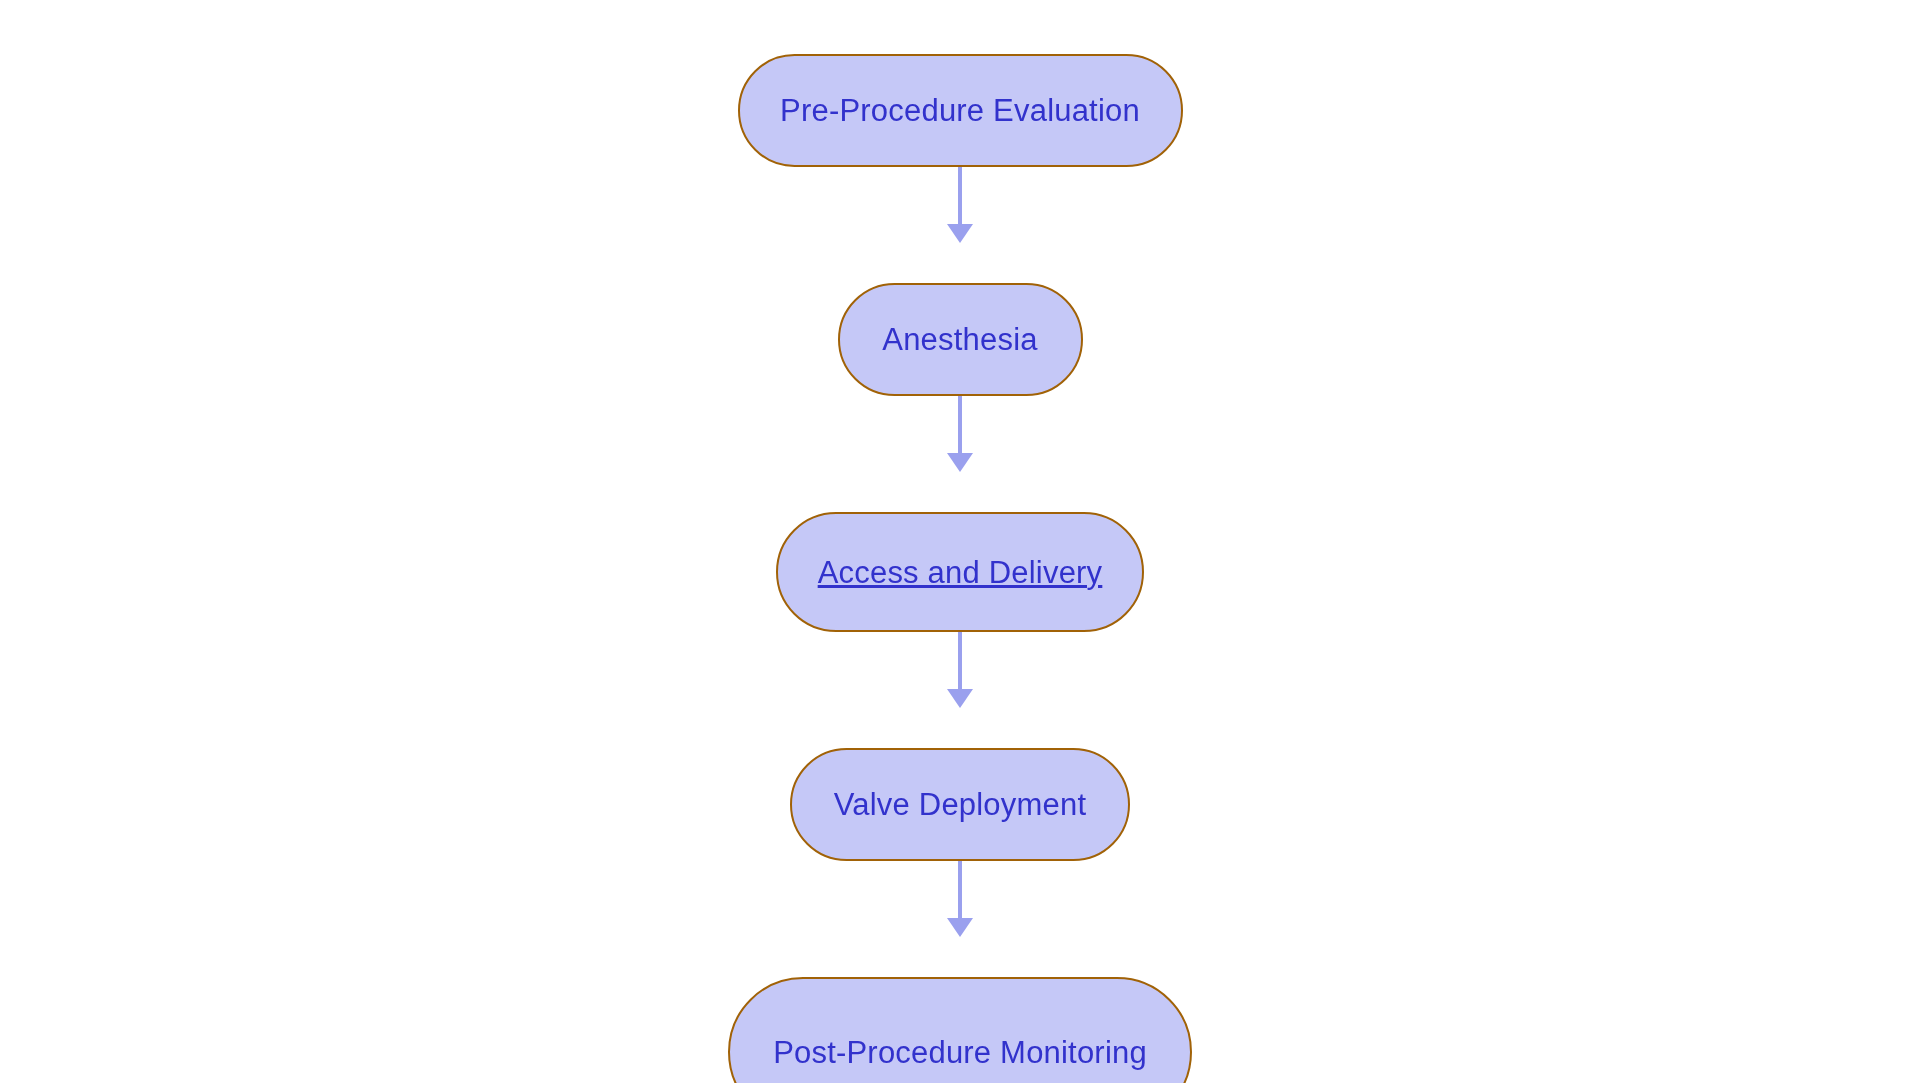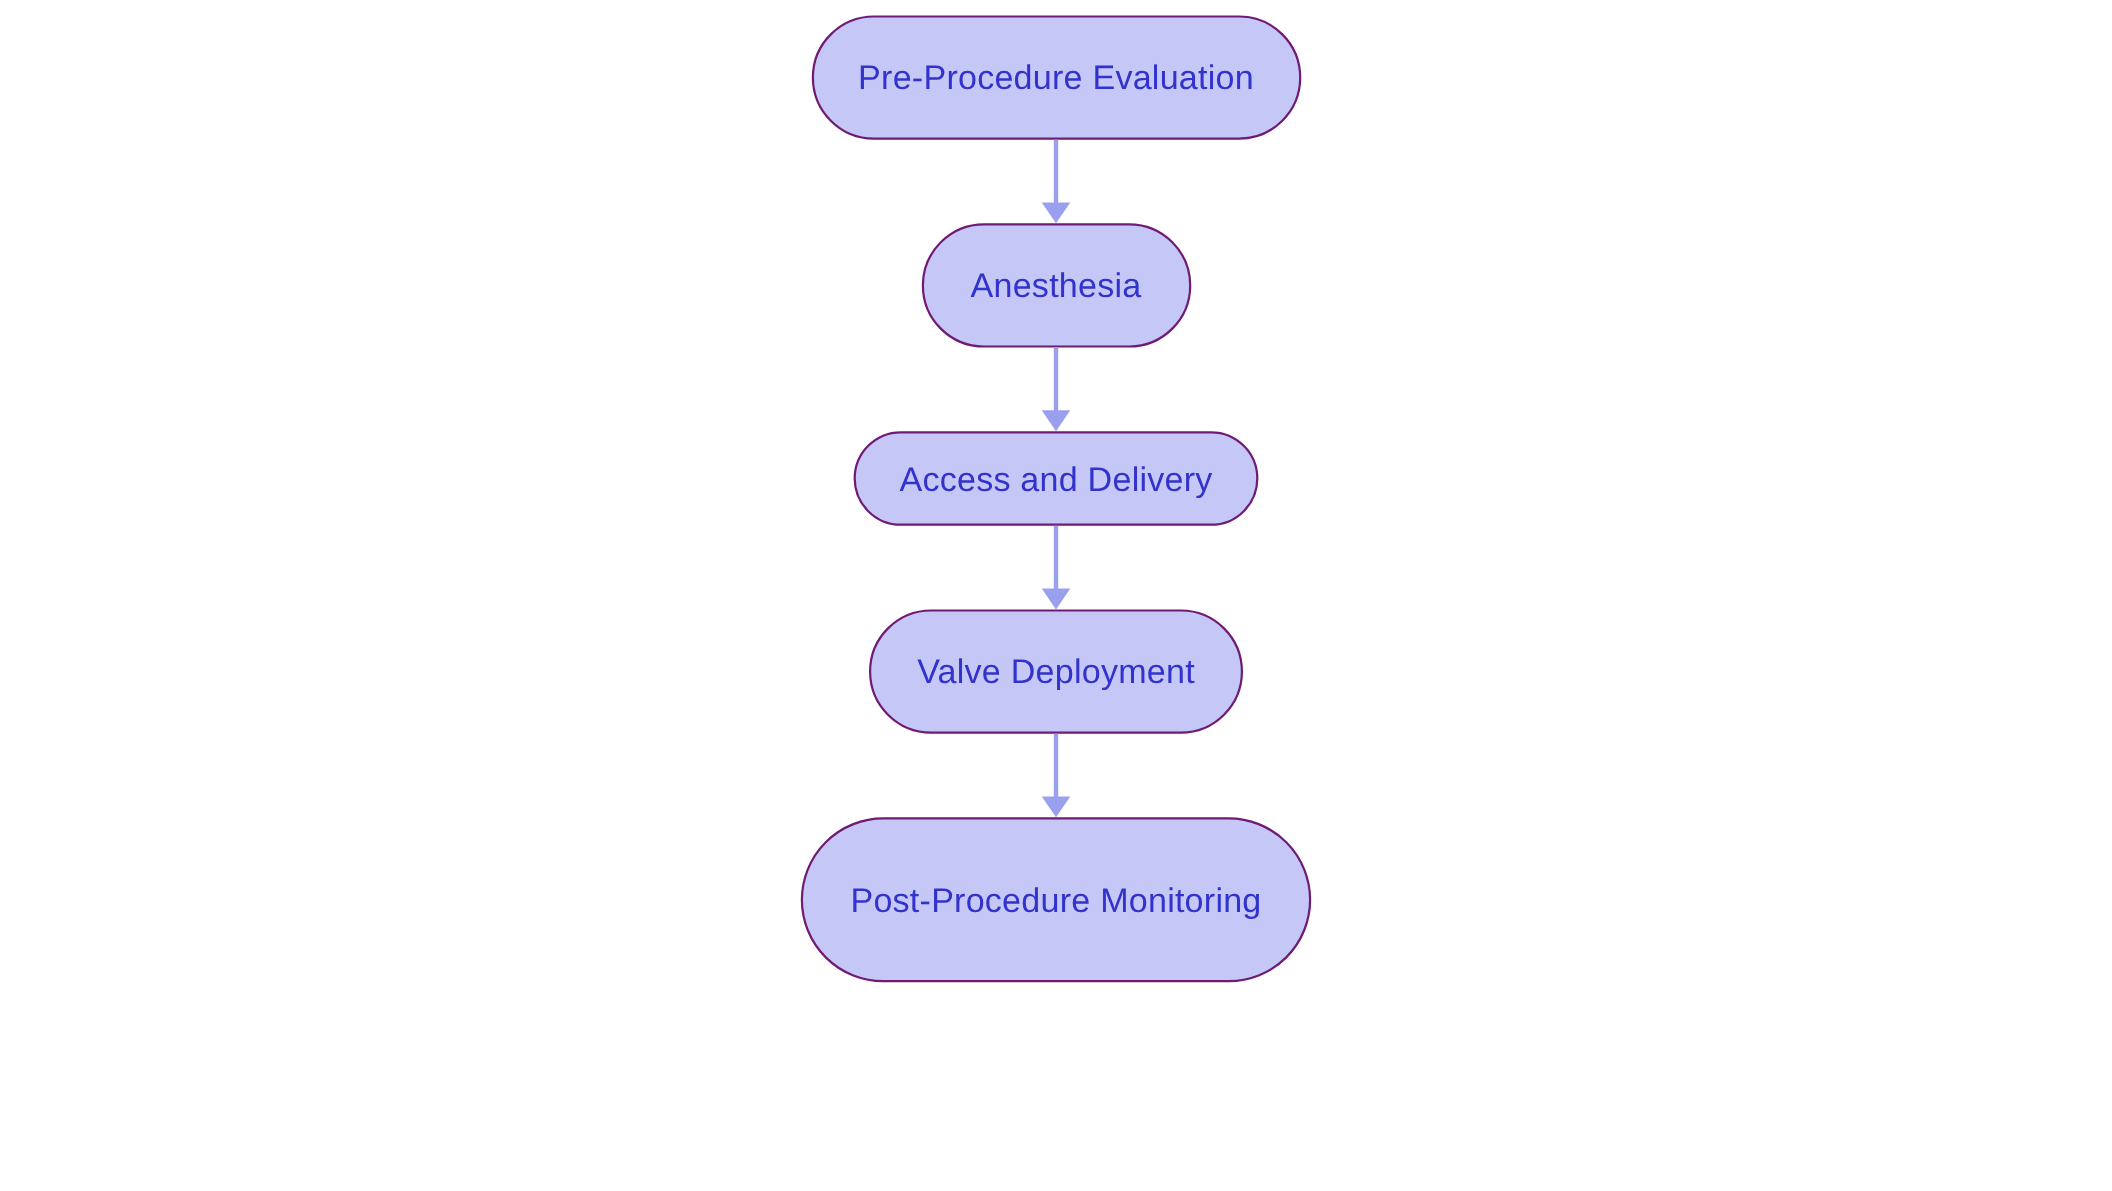--- a/index.html
+++ b/index.html
@@ -34,39 +34,40 @@
     justify-content: flex-start;
   }
 
   
   .node {
     box-sizing: border-box;
     display: flex;
     align-items: center;
     justify-content: center;
     background: #c5c8f7;
-    border: 2px solid #701a75;
+    border: 2px solid #a16207;
     border-radius: 9999px;
     color: #3232cc;
     white-space: nowrap;
     flex: 0 0 auto;
+    margin-top: 40px;
   }
   .node-label {
     color: #3232cc;
     font-size: 31px;
     font-weight: 400;
     letter-spacing: 0.2px;
     line-height: 1;
     white-space: nowrap;
   }
 
   
   .node-0 { width: 445px; height: 113px; }
   .node-1 { width: 245px; height: 113px; }
-  .node-2 { width: 368px; height: 86px; }
+  .node-2 { width: 368px; height: 120px; text-decoration: underline; }
   .node-3 { width: 340px; height: 113px; text-align: right; }
   .node-4 { width: 464px; height: 150px; }
 
   
   .connector {
     flex: 0 0 auto;
     position: relative;
     width: 26px;
     display: flex;
     flex-direction: column;

